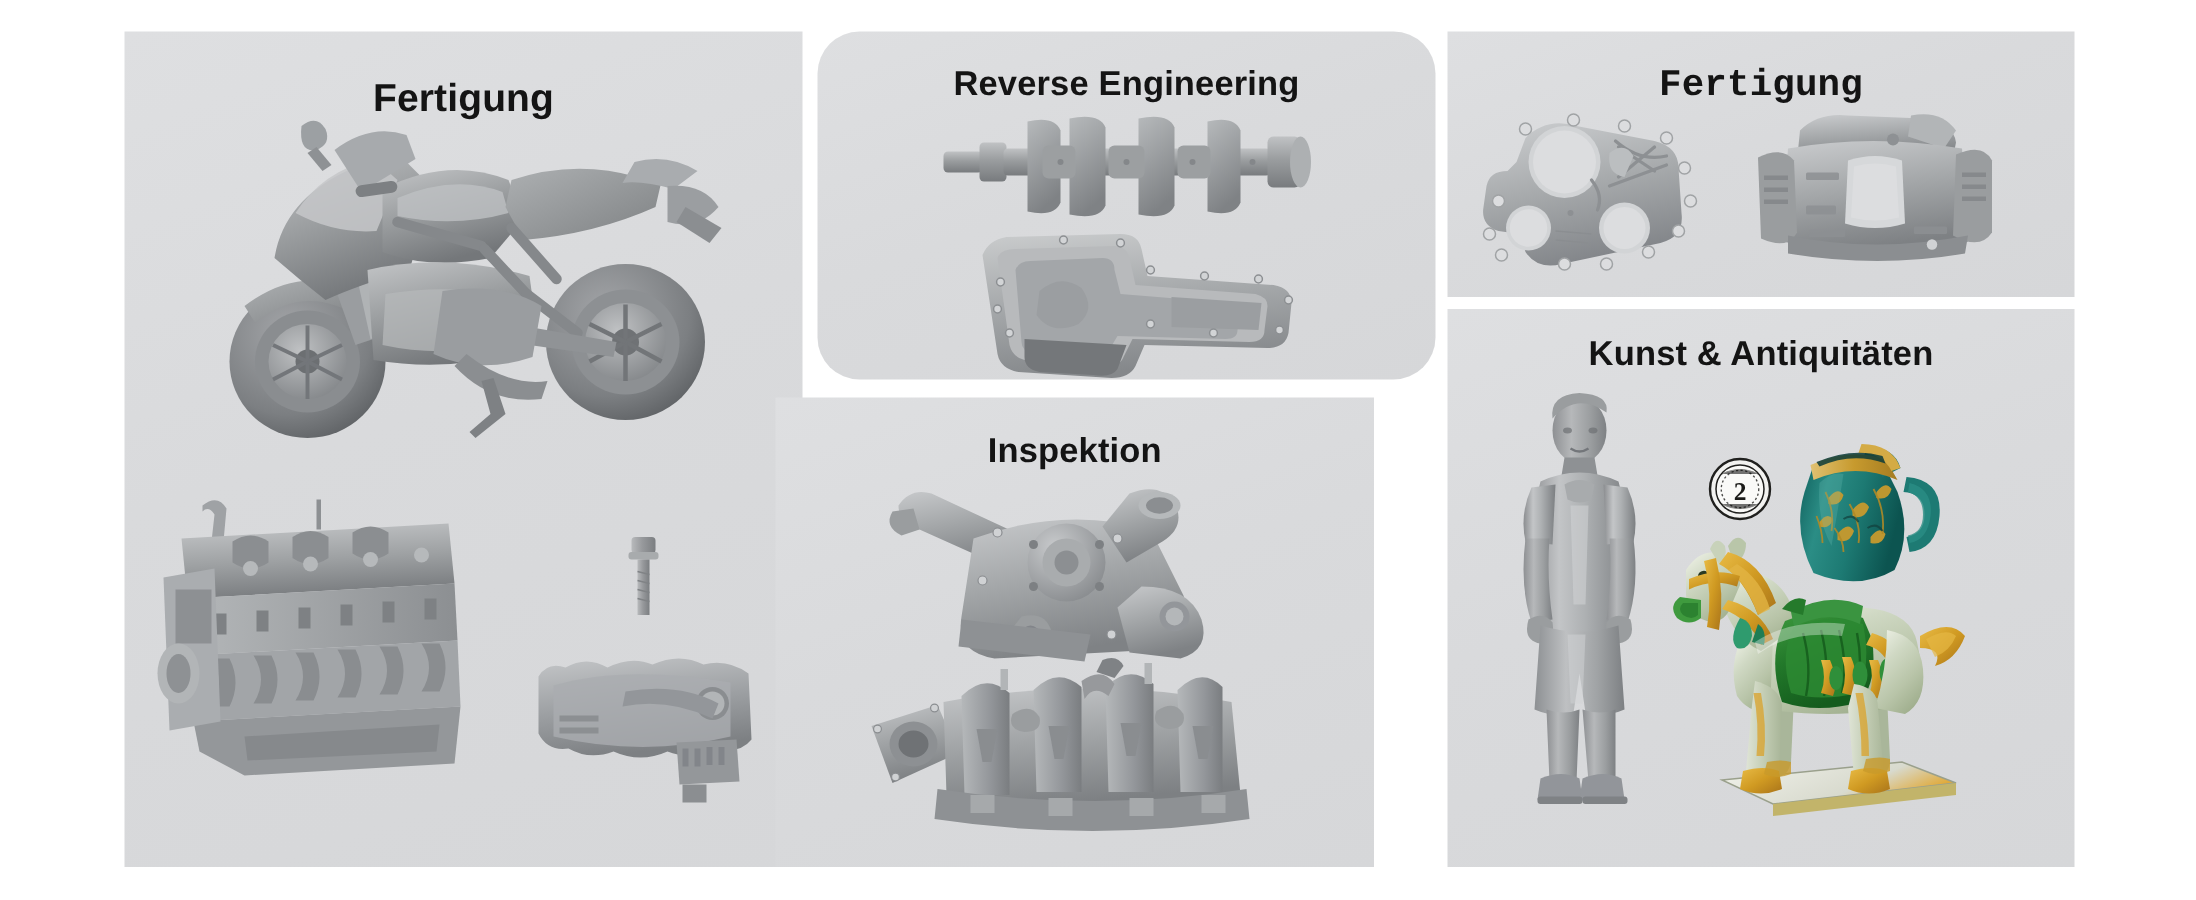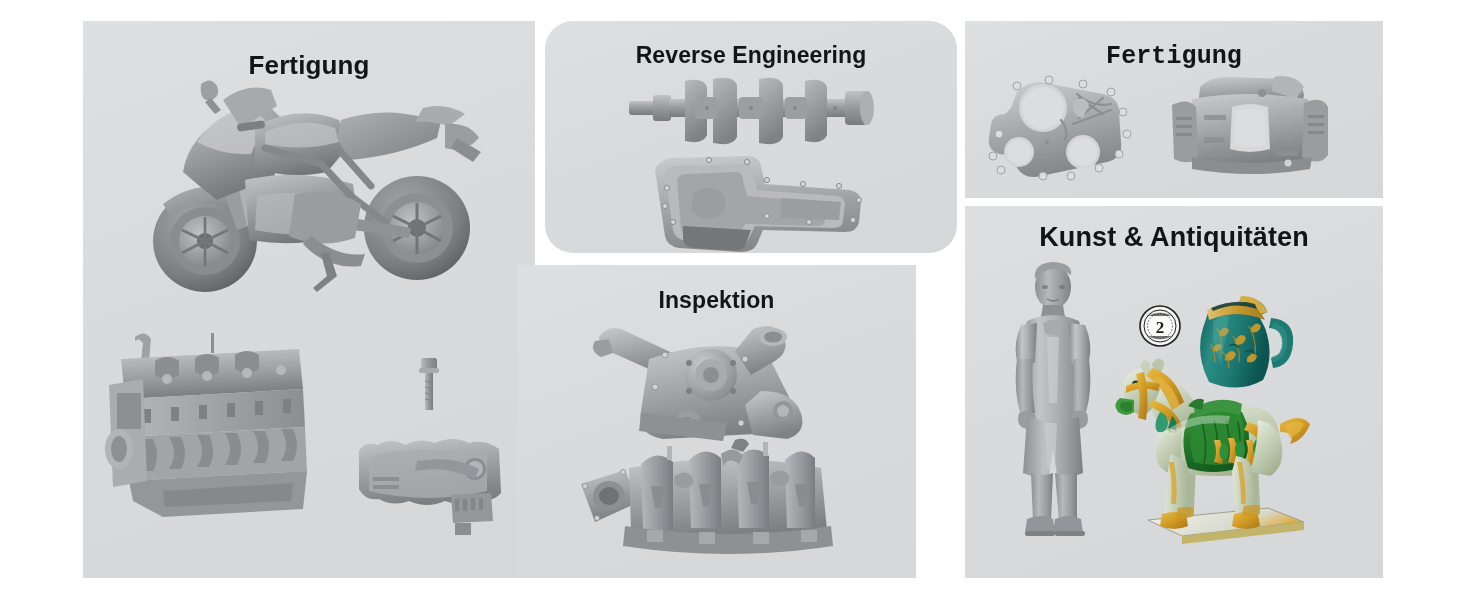--- a/index.html
+++ b/index.html
@@ -24,21 +24,21 @@
   #p-automobil{left:83px;  top:21px;  width:452px; height:557px;}
   #p-reverse  {left:545px; top:21px;  width:412px; height:232px;border-radius:28px;}
   #p-inspektion{left:517px;top:265px; width:399px; height:313px;}
   #p-fertigung{left:965px; top:21px;  width:418px; height:177px;}
   #p-kunst    {left:965px; top:206px; width:418px; height:372px;}
 
   #p-automobil .panel-title{top:29px;font-size:26px;}
   #p-reverse   .panel-title{top:21px;font-size:23px;}
   #p-inspektion.panel .panel-title{top:22px;font-size:23px;}
   #p-fertigung .panel-title{top:21px;font-size:25px;font-family:Liberation Mono, monospace;}
-  #p-kunst     .panel-title{top:16px;font-size:27px;}
+  #p-kunst     .panel-title{top:16px;font-size:23px;}
 
   .art{position:absolute;}
   svg{display:block;overflow:visible;}
 </style>
 </head>
 <body>
 
 <div id="stage">
 
   <div class="panel" id="p-automobil">

